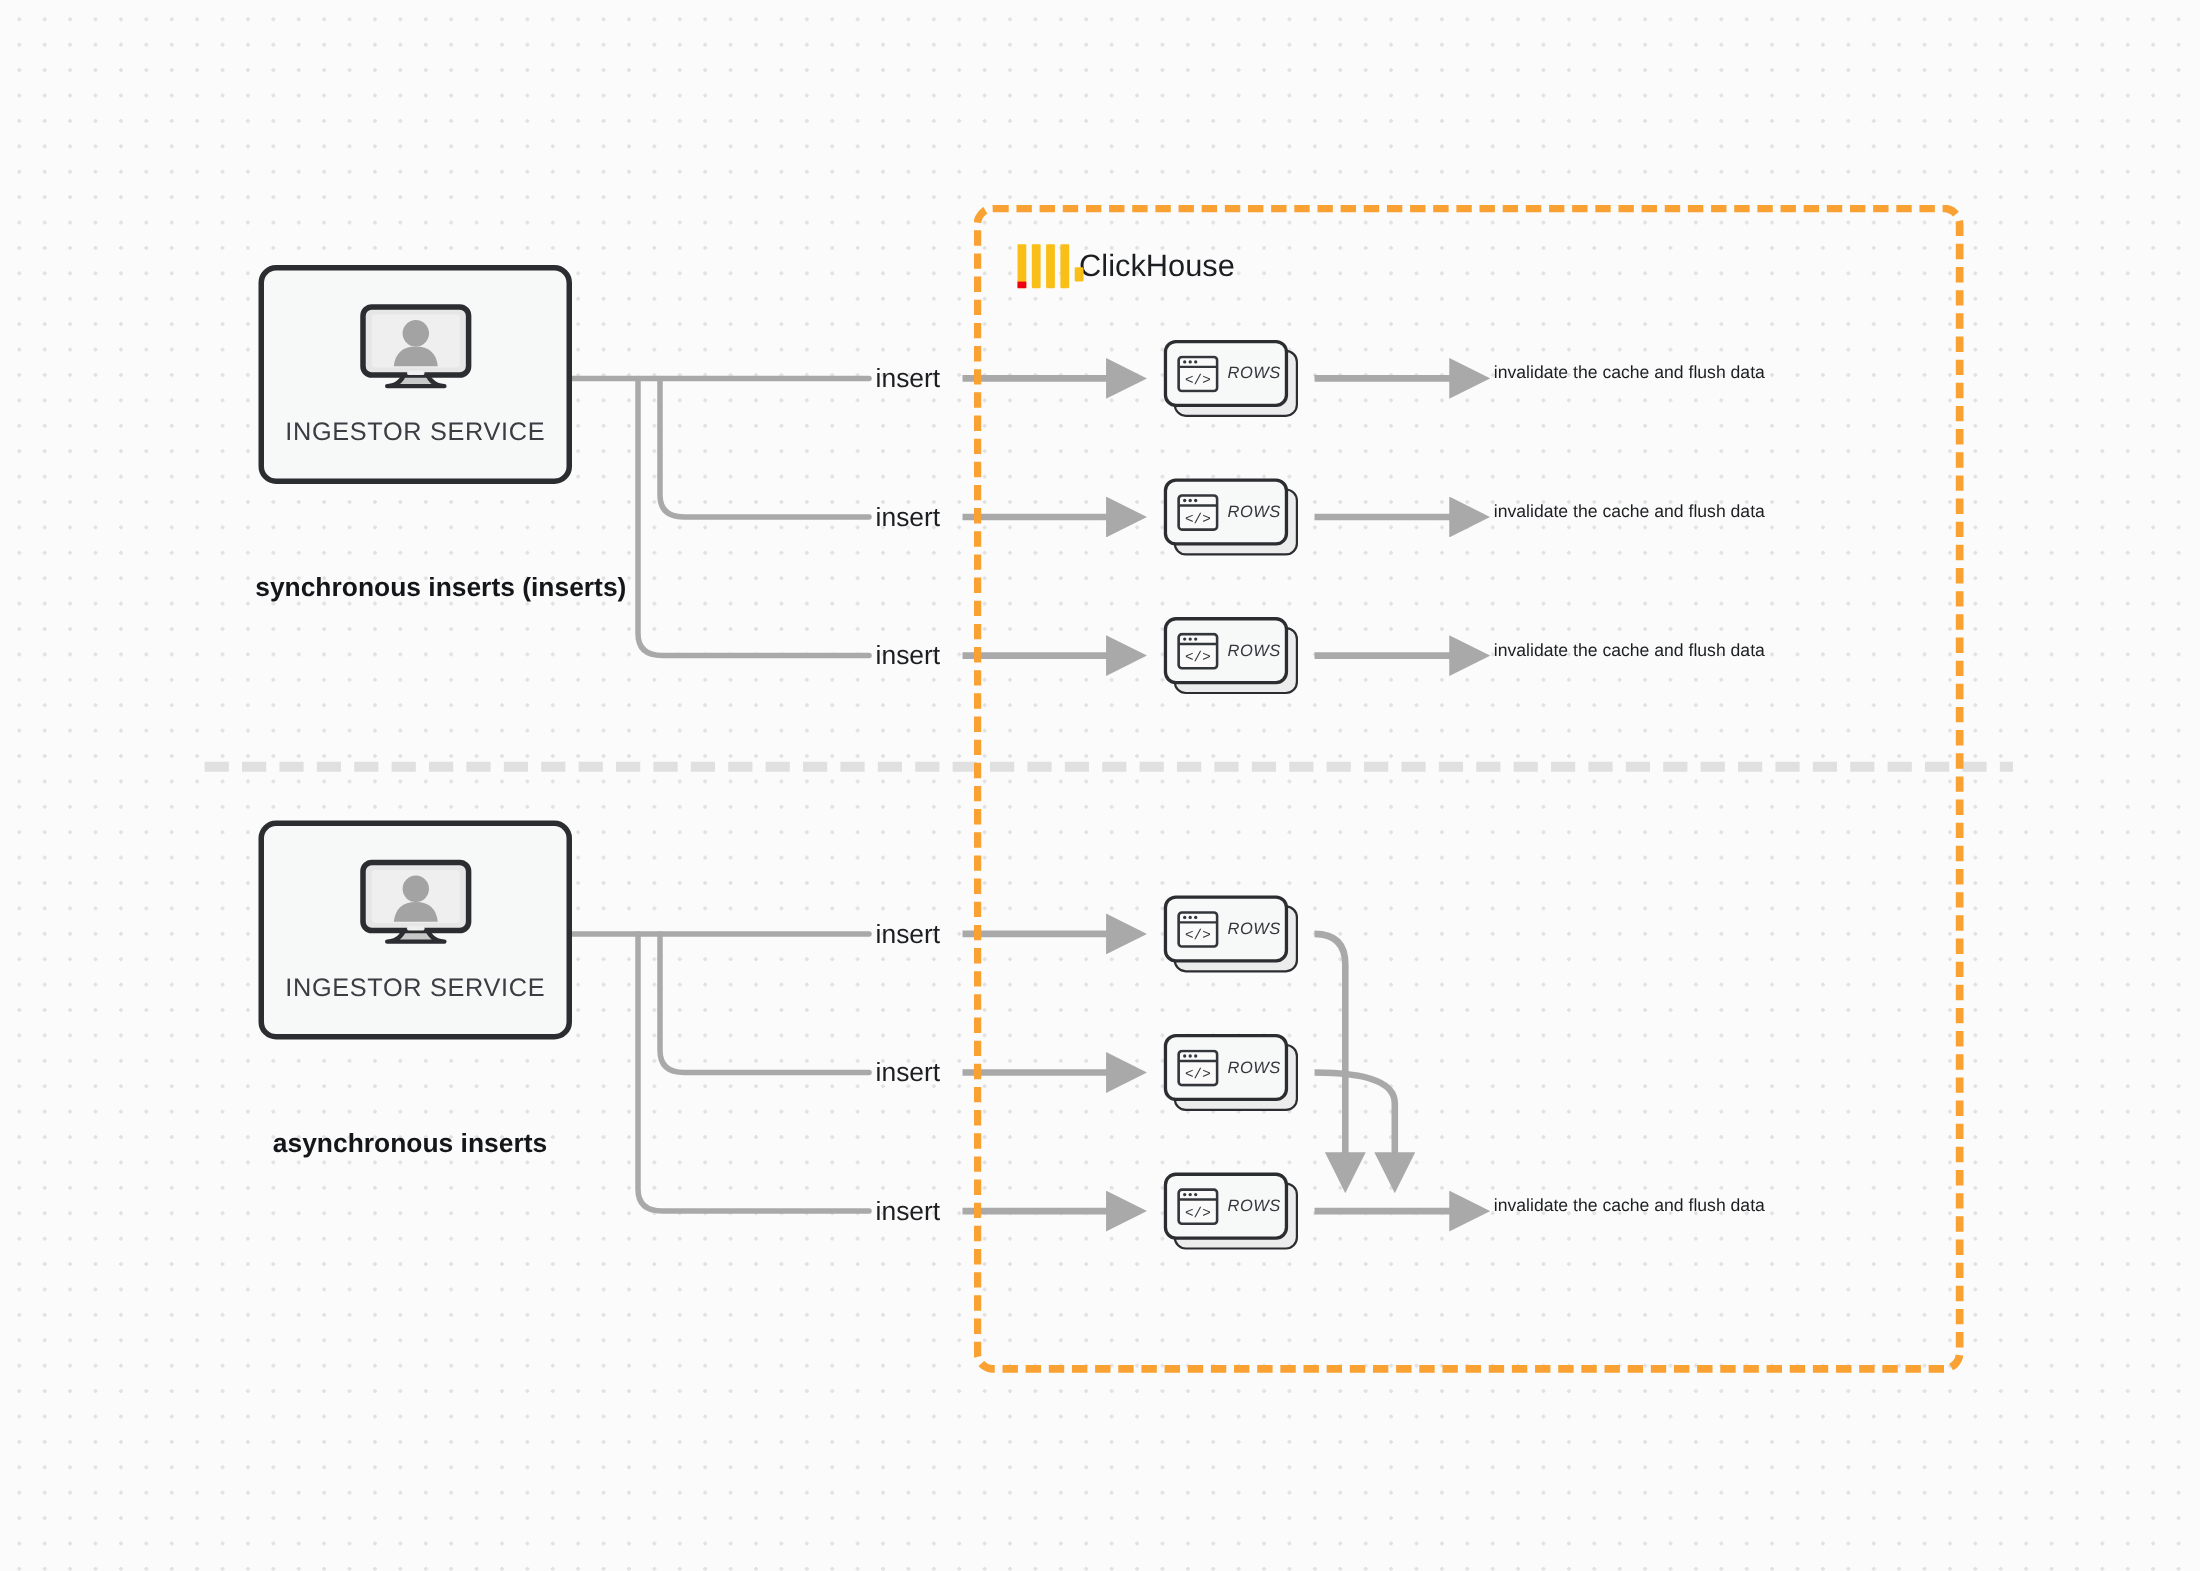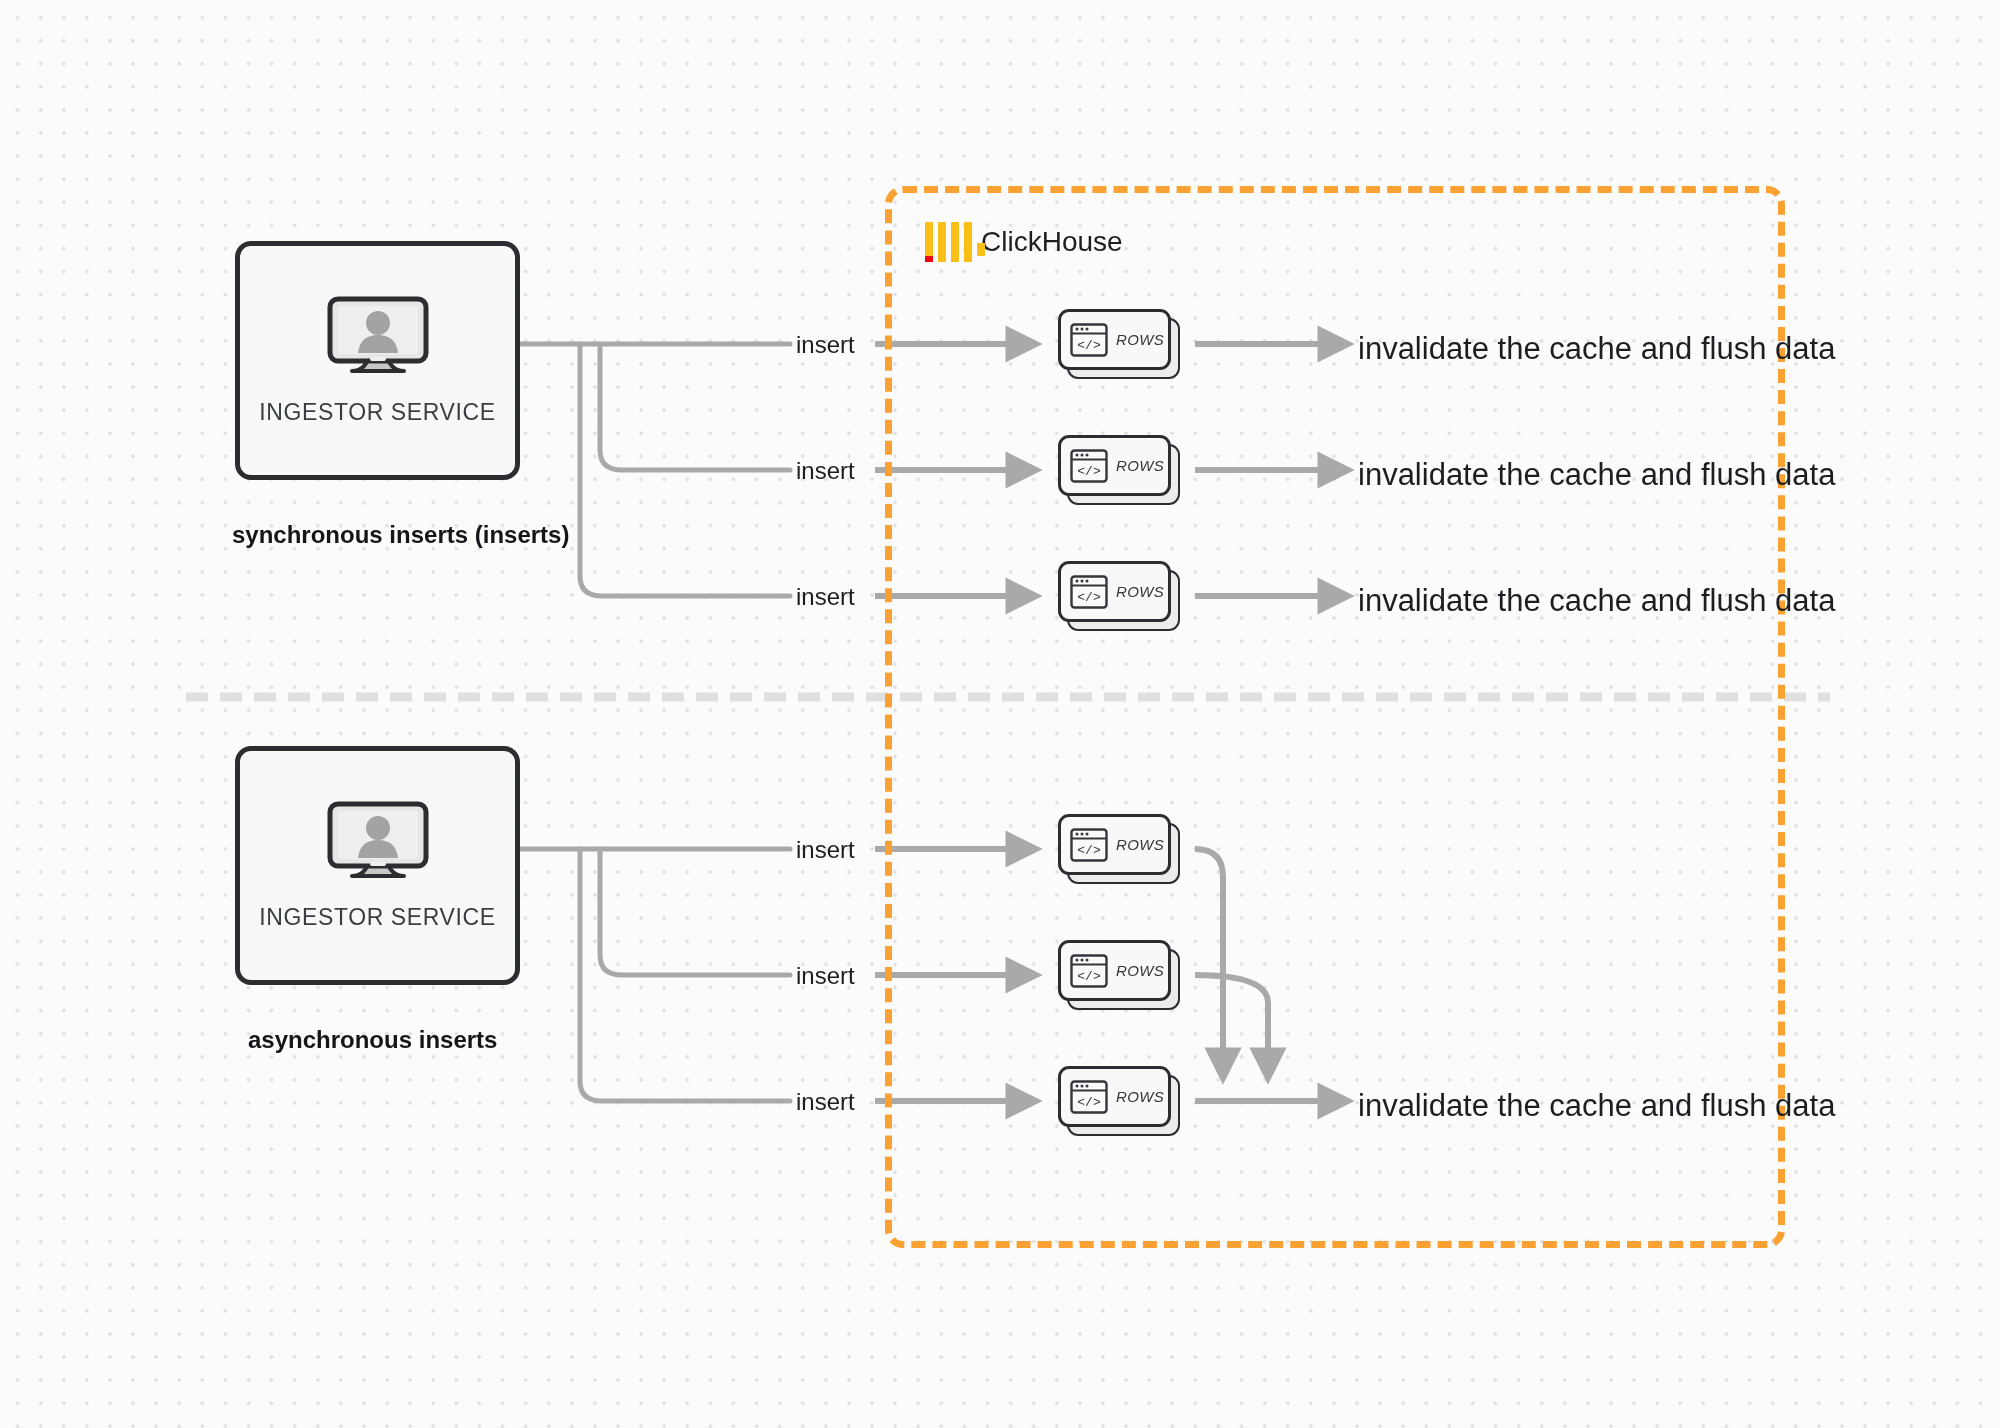--- a/index.html
+++ b/index.html
@@ -15,21 +15,21 @@
     background-color:#fbfbfb;
     background-image:radial-gradient(circle, #e3e1e1 1.6px, transparent 1.7px);
     background-size:23.1px 23.1px;
     background-position:6px 6px;
   }
   #svg-layer{position:absolute;left:0;top:0;width:2000px;height:1428px;}
   .node{position:absolute;}
 
   
   .ingestor{
-    width:285px;height:239px;
+    width:285px;height:199px;
     border:5px solid #2b2d31;
     border-radius:16px;
     background:#f7f8f8;
     box-sizing:border-box;
     display:flex;flex-direction:column;
     align-items:center;justify-content:center;
   }
   .ingestor .label{
     font-size:23px;color:#3a3d42;letter-spacing:.6px;
     margin-top:12px;
@@ -65,21 +65,21 @@
   .rows-card .front{
     position:absolute;left:0;top:0;width:113px;height:61px;
     background:#f7f8f8;border:3px solid #2b2d31;border-radius:11px;box-sizing:border-box;
     display:flex;align-items:center;gap:8px;padding-left:9px;
   }
   .code-icon{width:38px;height:34px;position:relative;}
   .rows-text{font-size:15px;font-style:italic;font-weight:normal;color:#33363b;letter-spacing:.4px;}
 
   
   .edge-label{position:absolute;font-size:24px;color:#1c1e21;white-space:nowrap;}
-  .flush-label{position:absolute;font-size:31px;color:#1c1e21;white-space:nowrap;}
+  .flush-label{position:absolute;font-size:16px;color:#1c1e21;white-space:nowrap;}
 </style>
 </head>
 <body>
 
 <div id="canvas"></div>
 
 <svg id="svg-layer" viewBox="0 0 2000 1428">
   <defs>
     <marker id="arrow" viewBox="0 0 10 10" refX="8.2" refY="5" markerWidth="6.2" markerHeight="6.2" orient="auto-start-reverse">
       <path d="M 0 0 L 10 5 L 0 10 z" fill="#a9a9a9"></path>

